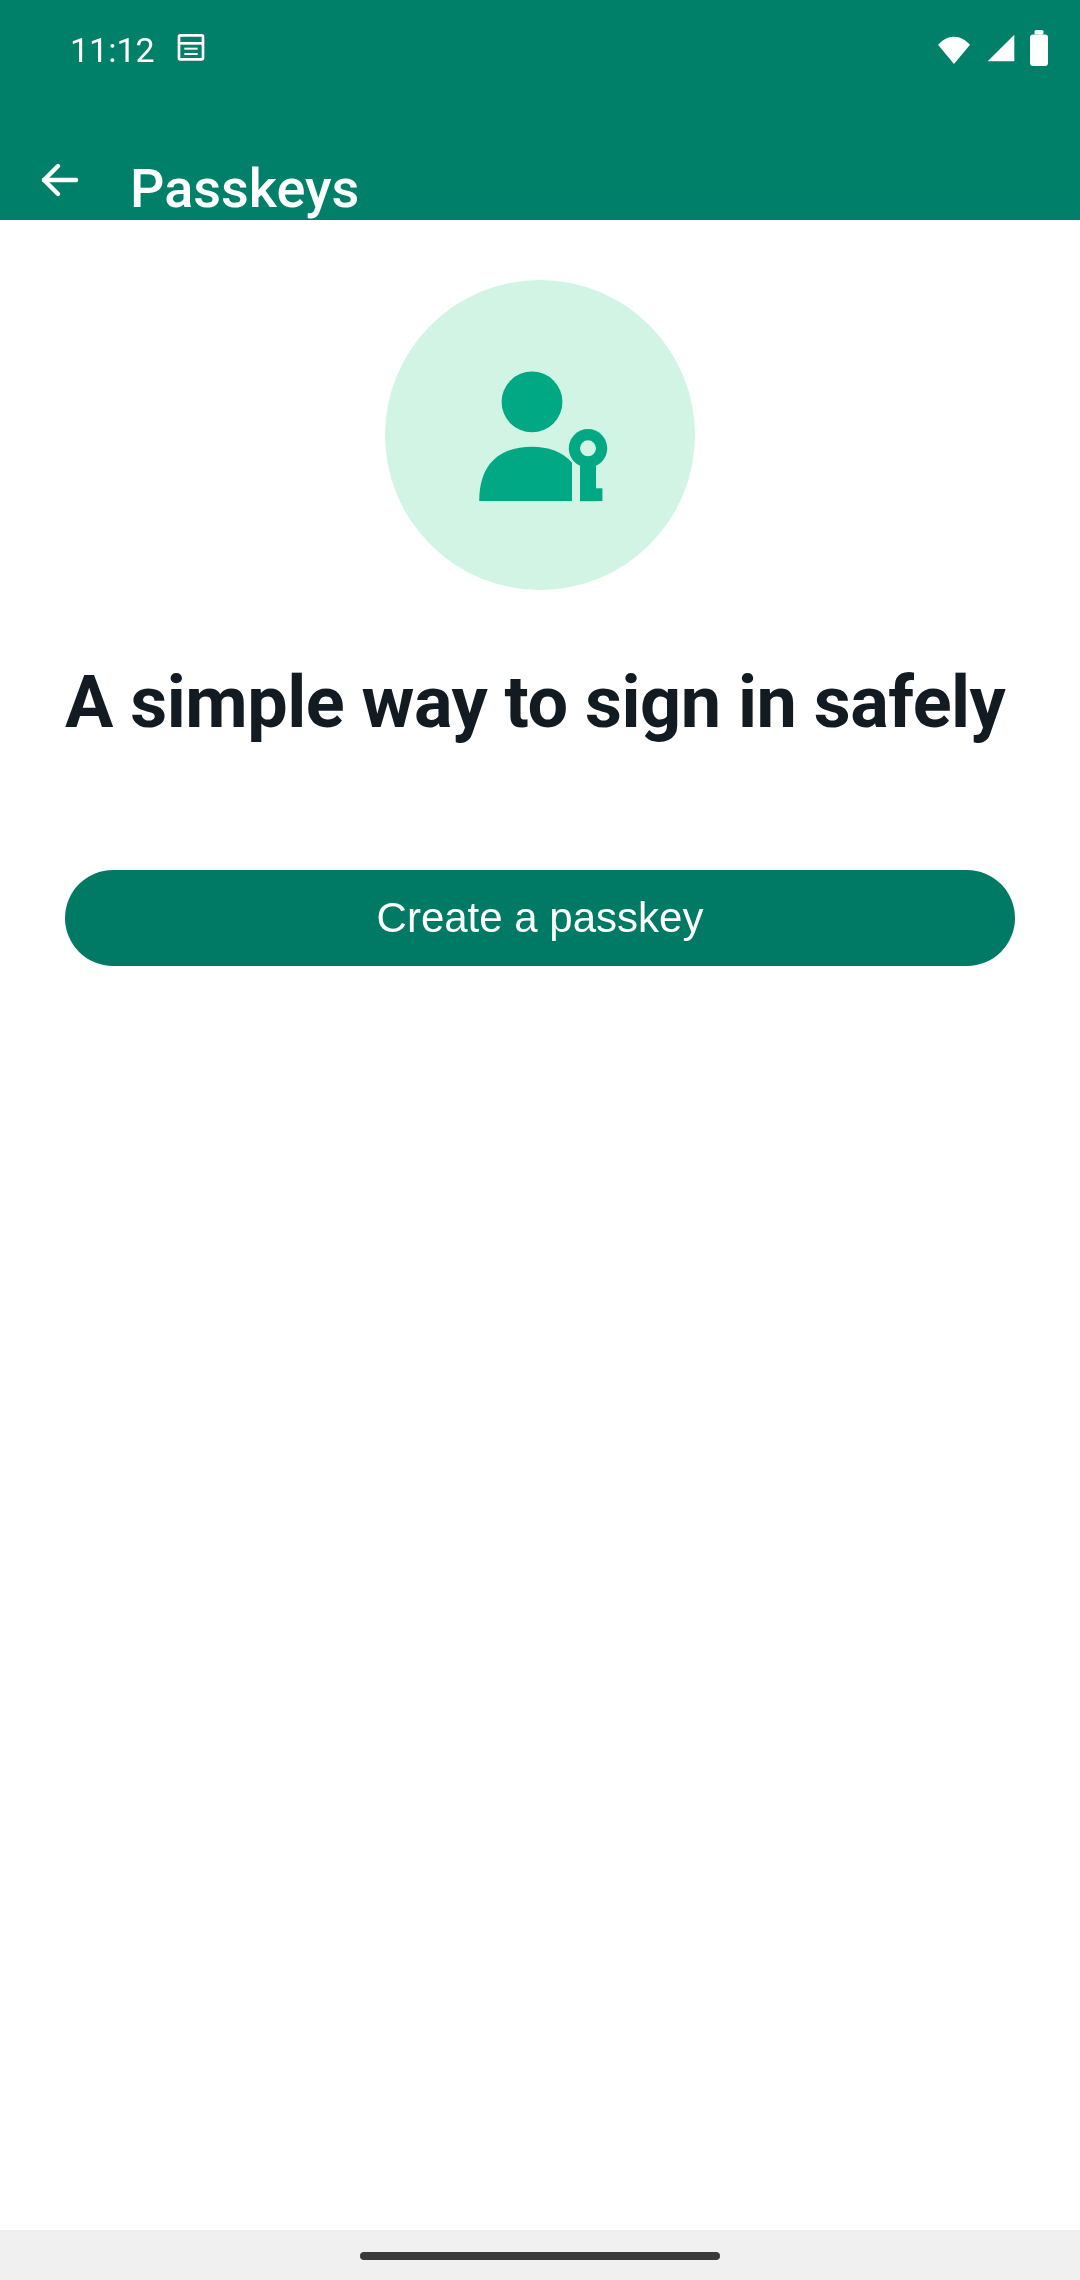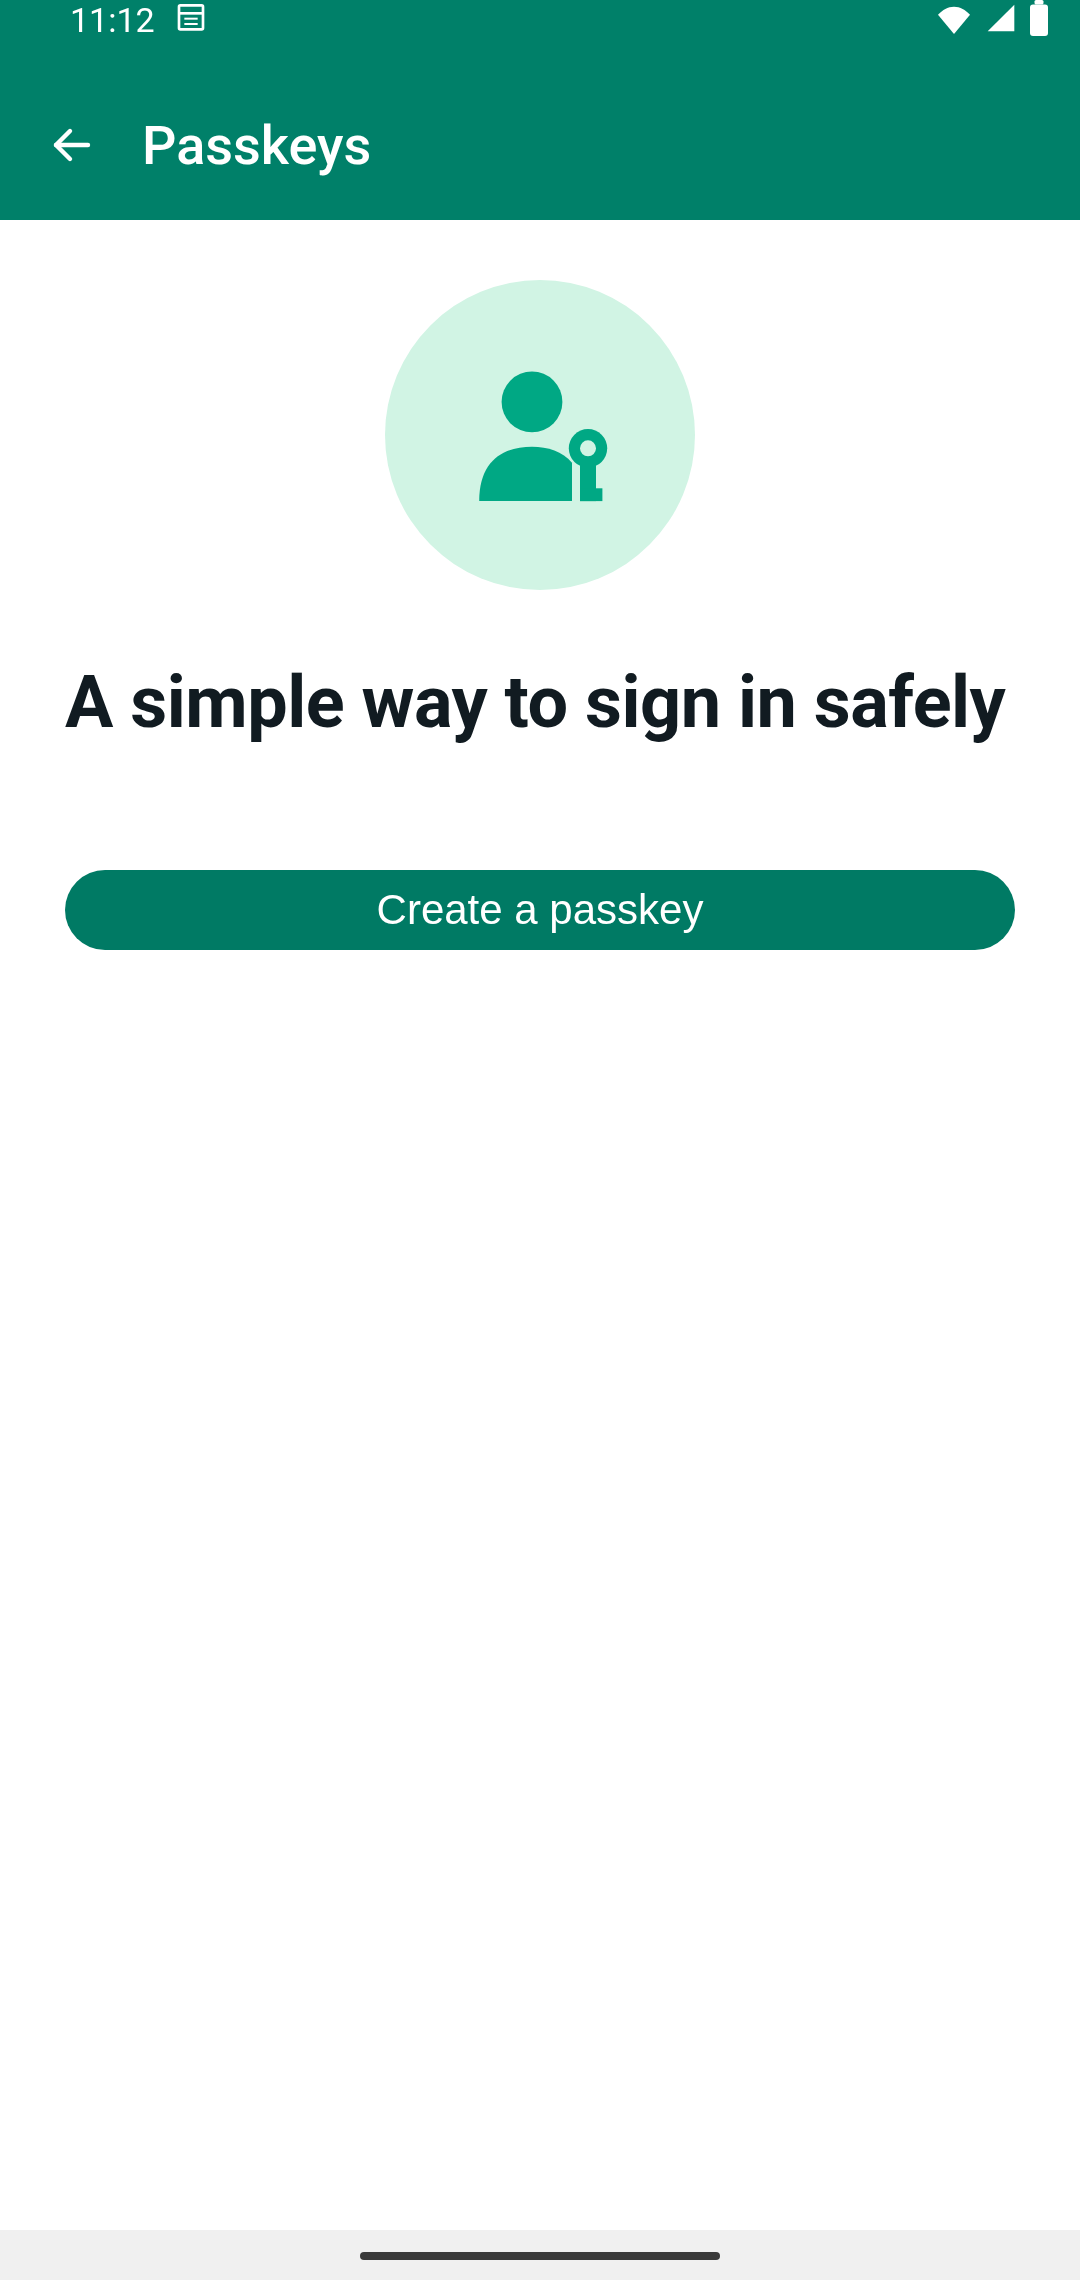--- a/index.html
+++ b/index.html
@@ -8,43 +8,43 @@
       height: 2280px;
       font-family: -apple-system, BlinkMacSystemFont, "Segoe UI", Roboto, Helvetica, Arial, sans-serif;
       background: #ffffff;
       position: relative;
       overflow: hidden;
     }
     .status-bar {
       background: #008069;
       height: 70px;
       display: flex;
-      align-items: flex-start;
+      align-items: flex-end;
       justify-content: space-between;
       padding: 0 30px 0 70px;
       color: #ffffff;
     }
     .status-left {
       display: flex;
       align-items: center;
       gap: 20px;
       font-size: 34px;
       font-weight: 400;
     }
     .status-right {
       display: flex;
       align-items: center;
       gap: 10px;
     }
     .app-bar {
       background: #008069;
       height: 150px;
       display: flex;
-      align-items: center;
-      padding: 0 32px;
+      align-items: flex-end;
+      padding: 0 20px;
       gap: 30px;
     }
     .back-btn {
       width: 80px;
       height: 80px;
       display: flex;
       align-items: center;
       justify-content: center;
       color: #ffffff;
     }
@@ -87,21 +87,21 @@
       color: #027eb5;
     }
     .primary-btn {
       width: 100%;
       background: #007a64;
       color: #ffffff;
       font-size: 42px;
       font-weight: 400;
       border: none;
       border-radius: 56px;
-      padding: 16px 0;
+      padding: 24px 0;
       margin-top: 100px;
       text-align: center;
     }
     .nav-handle {
       position: absolute;
       bottom: 20px;
       left: 50%;
       transform: translateX(-50%);
       width: 360px;
       height: 8px;

